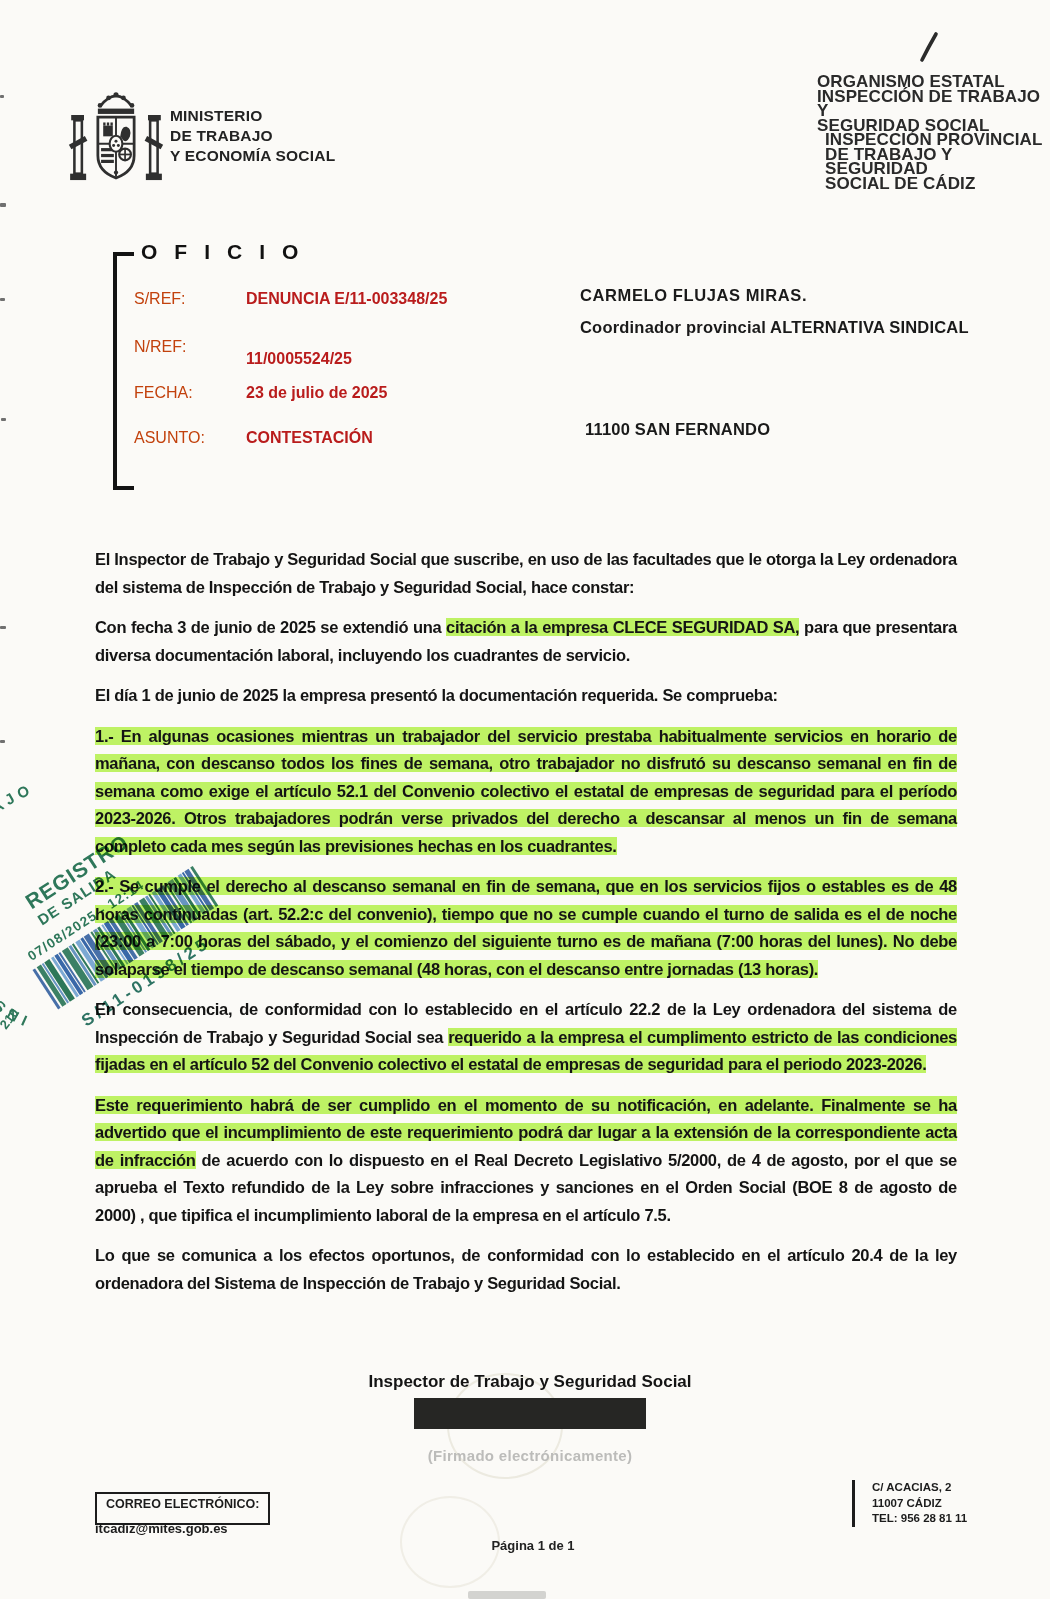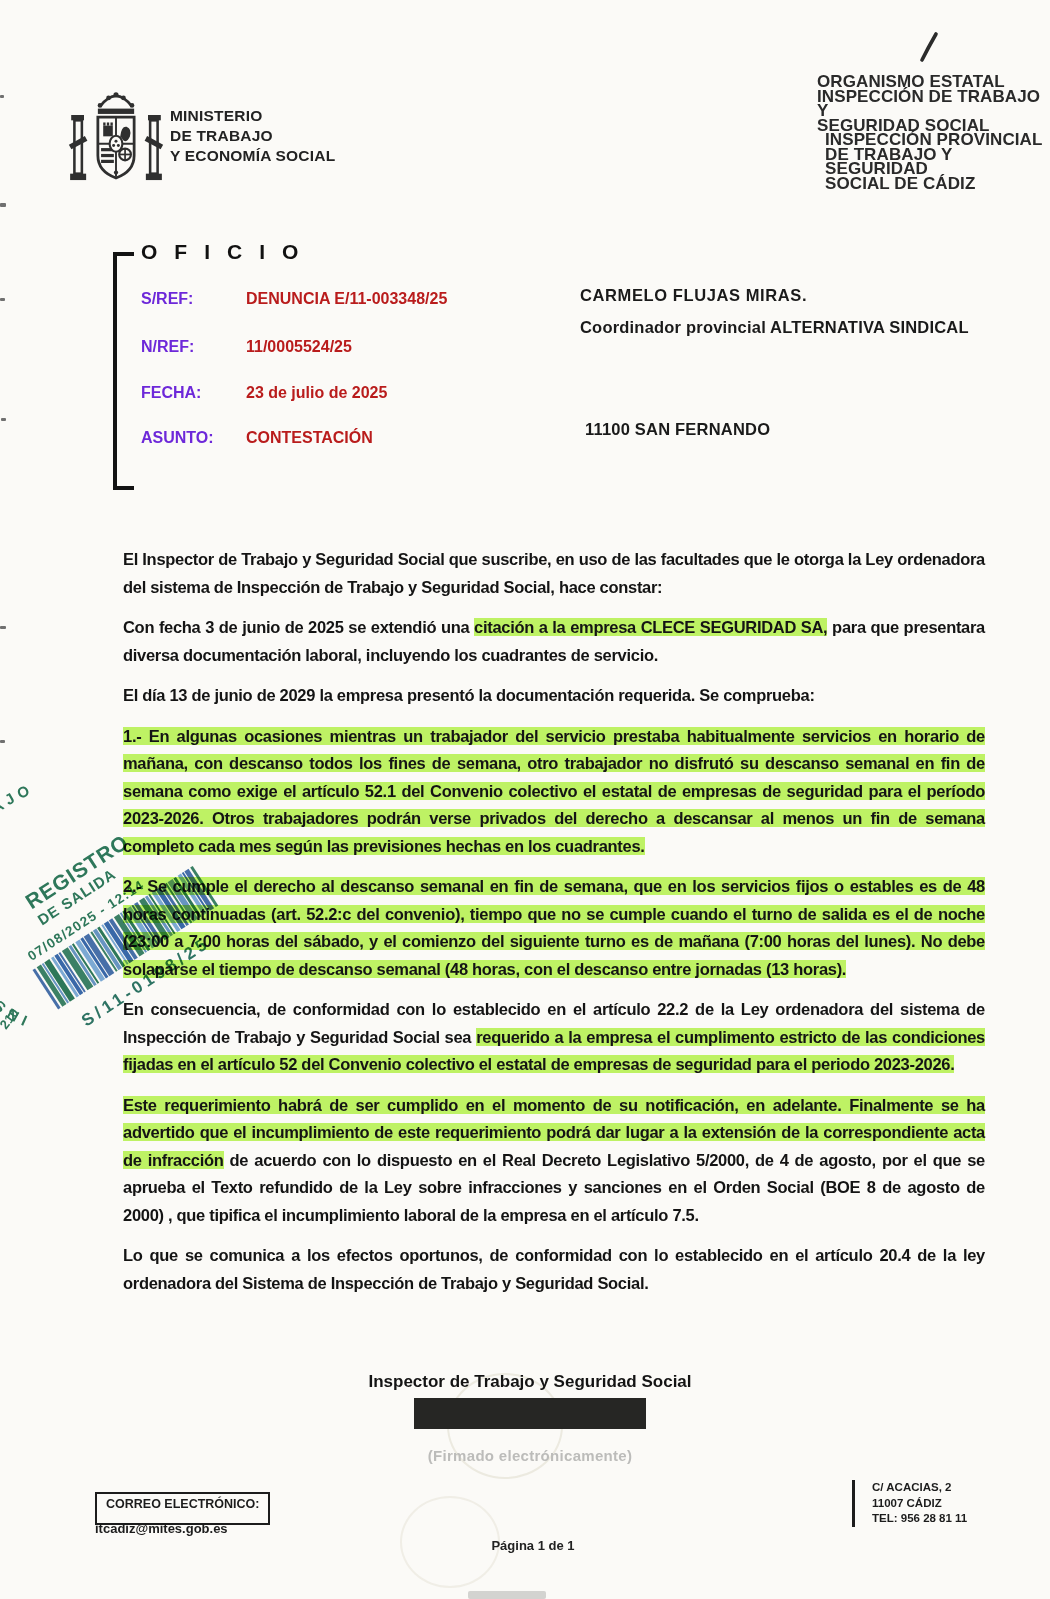--- a/index.html
+++ b/index.html
@@ -14,26 +14,26 @@
   .ministry-name{left:170px;top:106px;font-size:15.5px;font-weight:bold;line-height:20px;letter-spacing:.2px;color:#222;}
   .org-block{left:817px;font-size:17px;font-weight:bold;line-height:14.5px;color:#2a2a2a;letter-spacing:.1px;}
   .org-state{top:75px;}
   .org-prov{top:133px;margin-left:8px;}
   
   .bracket{left:113px;top:252px;height:238px;width:20px;border-left:4px solid #131313;}
   .bracket::before,.bracket::after{content:"";position:absolute;left:0;width:17px;height:4px;background:#131313;}
   .bracket::before{top:0;}
   .bracket::after{bottom:0;}
   .oficio-title{left:141px;top:240px;font-size:21px;font-weight:bold;letter-spacing:17px;color:#111;}
-  .ref-label{left:141px;font-size:16px;font-weight:bold;color:#6d28d9;}
+  .ref-label{left:134px;font-size:16px;font-weight:normal;color:#c2410c;}
   .ref-value{left:246px;font-size:16px;font-weight:bold;color:#b91c1c;}
   
   .recipient{font-size:16.5px;color:#1a1a1a;font-weight:600;letter-spacing:.2px;}
   
-  .body-text{left:95px;top:546px;width:862px;margin-left:28px;}
+  .body-text{left:95px;top:546px;width:862px;}
   .body-text p{margin:0 0 13px;font-size:16.5px;line-height:27.5px;text-align:justify;font-weight:bold;letter-spacing:-0.3px;color:#141414;}
   .hl{background:#bef264;box-decoration-break:clone;-webkit-box-decoration-break:clone;}
   
   .stamp{left:-8px;top:778px;width:286px;height:270px;mix-blend-mode:multiply;opacity:.93;}
   
   .sig-wrap{left:310px;top:1372px;width:440px;text-align:center;}
   .sig-title{font-size:17px;font-weight:bold;color:#141414;}
   .sig-bar{margin:6px auto 0;width:232px;height:31px;background:#262624;}
   .sig-note{margin-top:18px;font-size:15px;color:#bcbcba;font-weight:bold;letter-spacing:.3px;}
   
@@ -129,36 +129,36 @@
   <div>SOCIAL DE CÁDIZ</div>
 </div>
 
 <div class="abs bracket"></div>
 <div class="abs oficio-title">OFICIO</div>
 
 <div class="abs ref-label" style="top:290px;">S/REF:</div>
 <div class="abs ref-value" style="top:290px;">DENUNCIA E/11-003348/25</div>
 
 <div class="abs ref-label" style="top:338px;">N/REF:</div>
-<div class="abs ref-value" style="top:338px;">11/0005524/25</div>
+<div class="abs ref-value" style="top:350px;">11/0005524/25</div>
 
 <div class="abs ref-label" style="top:384px;">FECHA:</div>
 <div class="abs ref-value" style="top:384px;">23 de julio de 2025</div>
 
 <div class="abs ref-label" style="top:429px;">ASUNTO:</div>
 <div class="abs ref-value" style="top:429px;">CONTESTACIÓN</div>
 
 <div class="abs recipient" style="left:580px;top:286px;letter-spacing:.6px;">CARMELO FLUJAS MIRAS.</div>
 <div class="abs recipient" style="left:580px;top:318px;">Coordinador provincial ALTERNATIVA SINDICAL</div>
 <div class="abs recipient" style="left:585px;top:420px;">11100 SAN FERNANDO</div>
 
 <div class="abs body-text">
     <p><span>El Inspector de Trabajo y Seguridad Social que suscribe, en uso de las facultades que le otorga la Ley ordenadora del sistema de Inspección de Trabajo y Seguridad Social, hace constar:</span></p>
     <p><span>Con fecha 3 de junio de 2025 se extendió una </span><span class="hl">citación a la empresa CLECE SEGURIDAD SA,</span><span> para que presentara diversa documentación laboral, incluyendo los cuadrantes de servicio.</span></p>
-    <p><span>El día 13 de junio de 2029 la empresa presentó la documentación requerida. Se comprueba:</span></p>
+    <p><span>El día 1 de junio de 2025 la empresa presentó la documentación requerida. Se comprueba:</span></p>
     <p><span class="hl">1.- En algunas ocasiones mientras un trabajador del servicio prestaba habitualmente servicios en horario de mañana, con descanso todos los fines de semana, otro trabajador no disfrutó su descanso semanal en fin de semana como exige el artículo 52.1 del Convenio colectivo el estatal de empresas de seguridad para el período 2023-2026.  Otros trabajadores podrán verse privados del derecho a descansar al menos un fin de semana completo cada mes según las previsiones hechas en los cuadrantes.</span></p>
     <p><span class="hl">2.- Se cumple el derecho al descanso semanal en fin de semana, que en los servicios fijos o estables es de 48 horas continuadas (art. 52.2:c del convenio), tiempo que no se cumple cuando el turno de salida es el de noche (23:00 a 7:00 horas del sábado, y el comienzo del siguiente turno es de mañana (7:00 horas del lunes).  No debe solaparse el tiempo de descanso semanal (48 horas, con el descanso entre jornadas (13 horas).</span></p>
     <p><span>En consecuencia, de conformidad con lo establecido en el artículo 22.2 de la Ley ordenadora del sistema de Inspección de Trabajo y Seguridad Social sea </span><span class="hl">requerido a la empresa el cumplimento estricto de las condiciones fijadas en el artículo 52 del Convenio colectivo el estatal de empresas de seguridad para el periodo 2023-2026.</span></p>
     <p><span class="hl">Este requerimiento habrá de ser cumplido en el momento de su notificación, en adelante. Finalmente se ha advertido que el incumplimiento de este requerimiento podrá dar lugar a la extensión de la correspondiente acta de infracción</span><span> de acuerdo con lo dispuesto en el Real Decreto Legislativo 5/2000, de 4 de agosto, por el que se aprueba el Texto refundido de la Ley sobre infracciones y sanciones en el Orden Social (BOE 8 de agosto de 2000) , que tipifica el incumplimiento laboral de la empresa en el artículo 7.5.</span></p>
     <p><span>Lo que se comunica a los efectos oportunos, de conformidad con lo establecido en el artículo 20.4 de la ley ordenadora del Sistema de Inspección de Trabajo y Seguridad Social.</span></p>
   </div>
 
 <svg class="abs stamp" viewBox="0 0 286 270">
   <defs>
     <path id="arcL" d="M 40 240 A 116 116 0 0 1 122 16" fill="none"></path>

